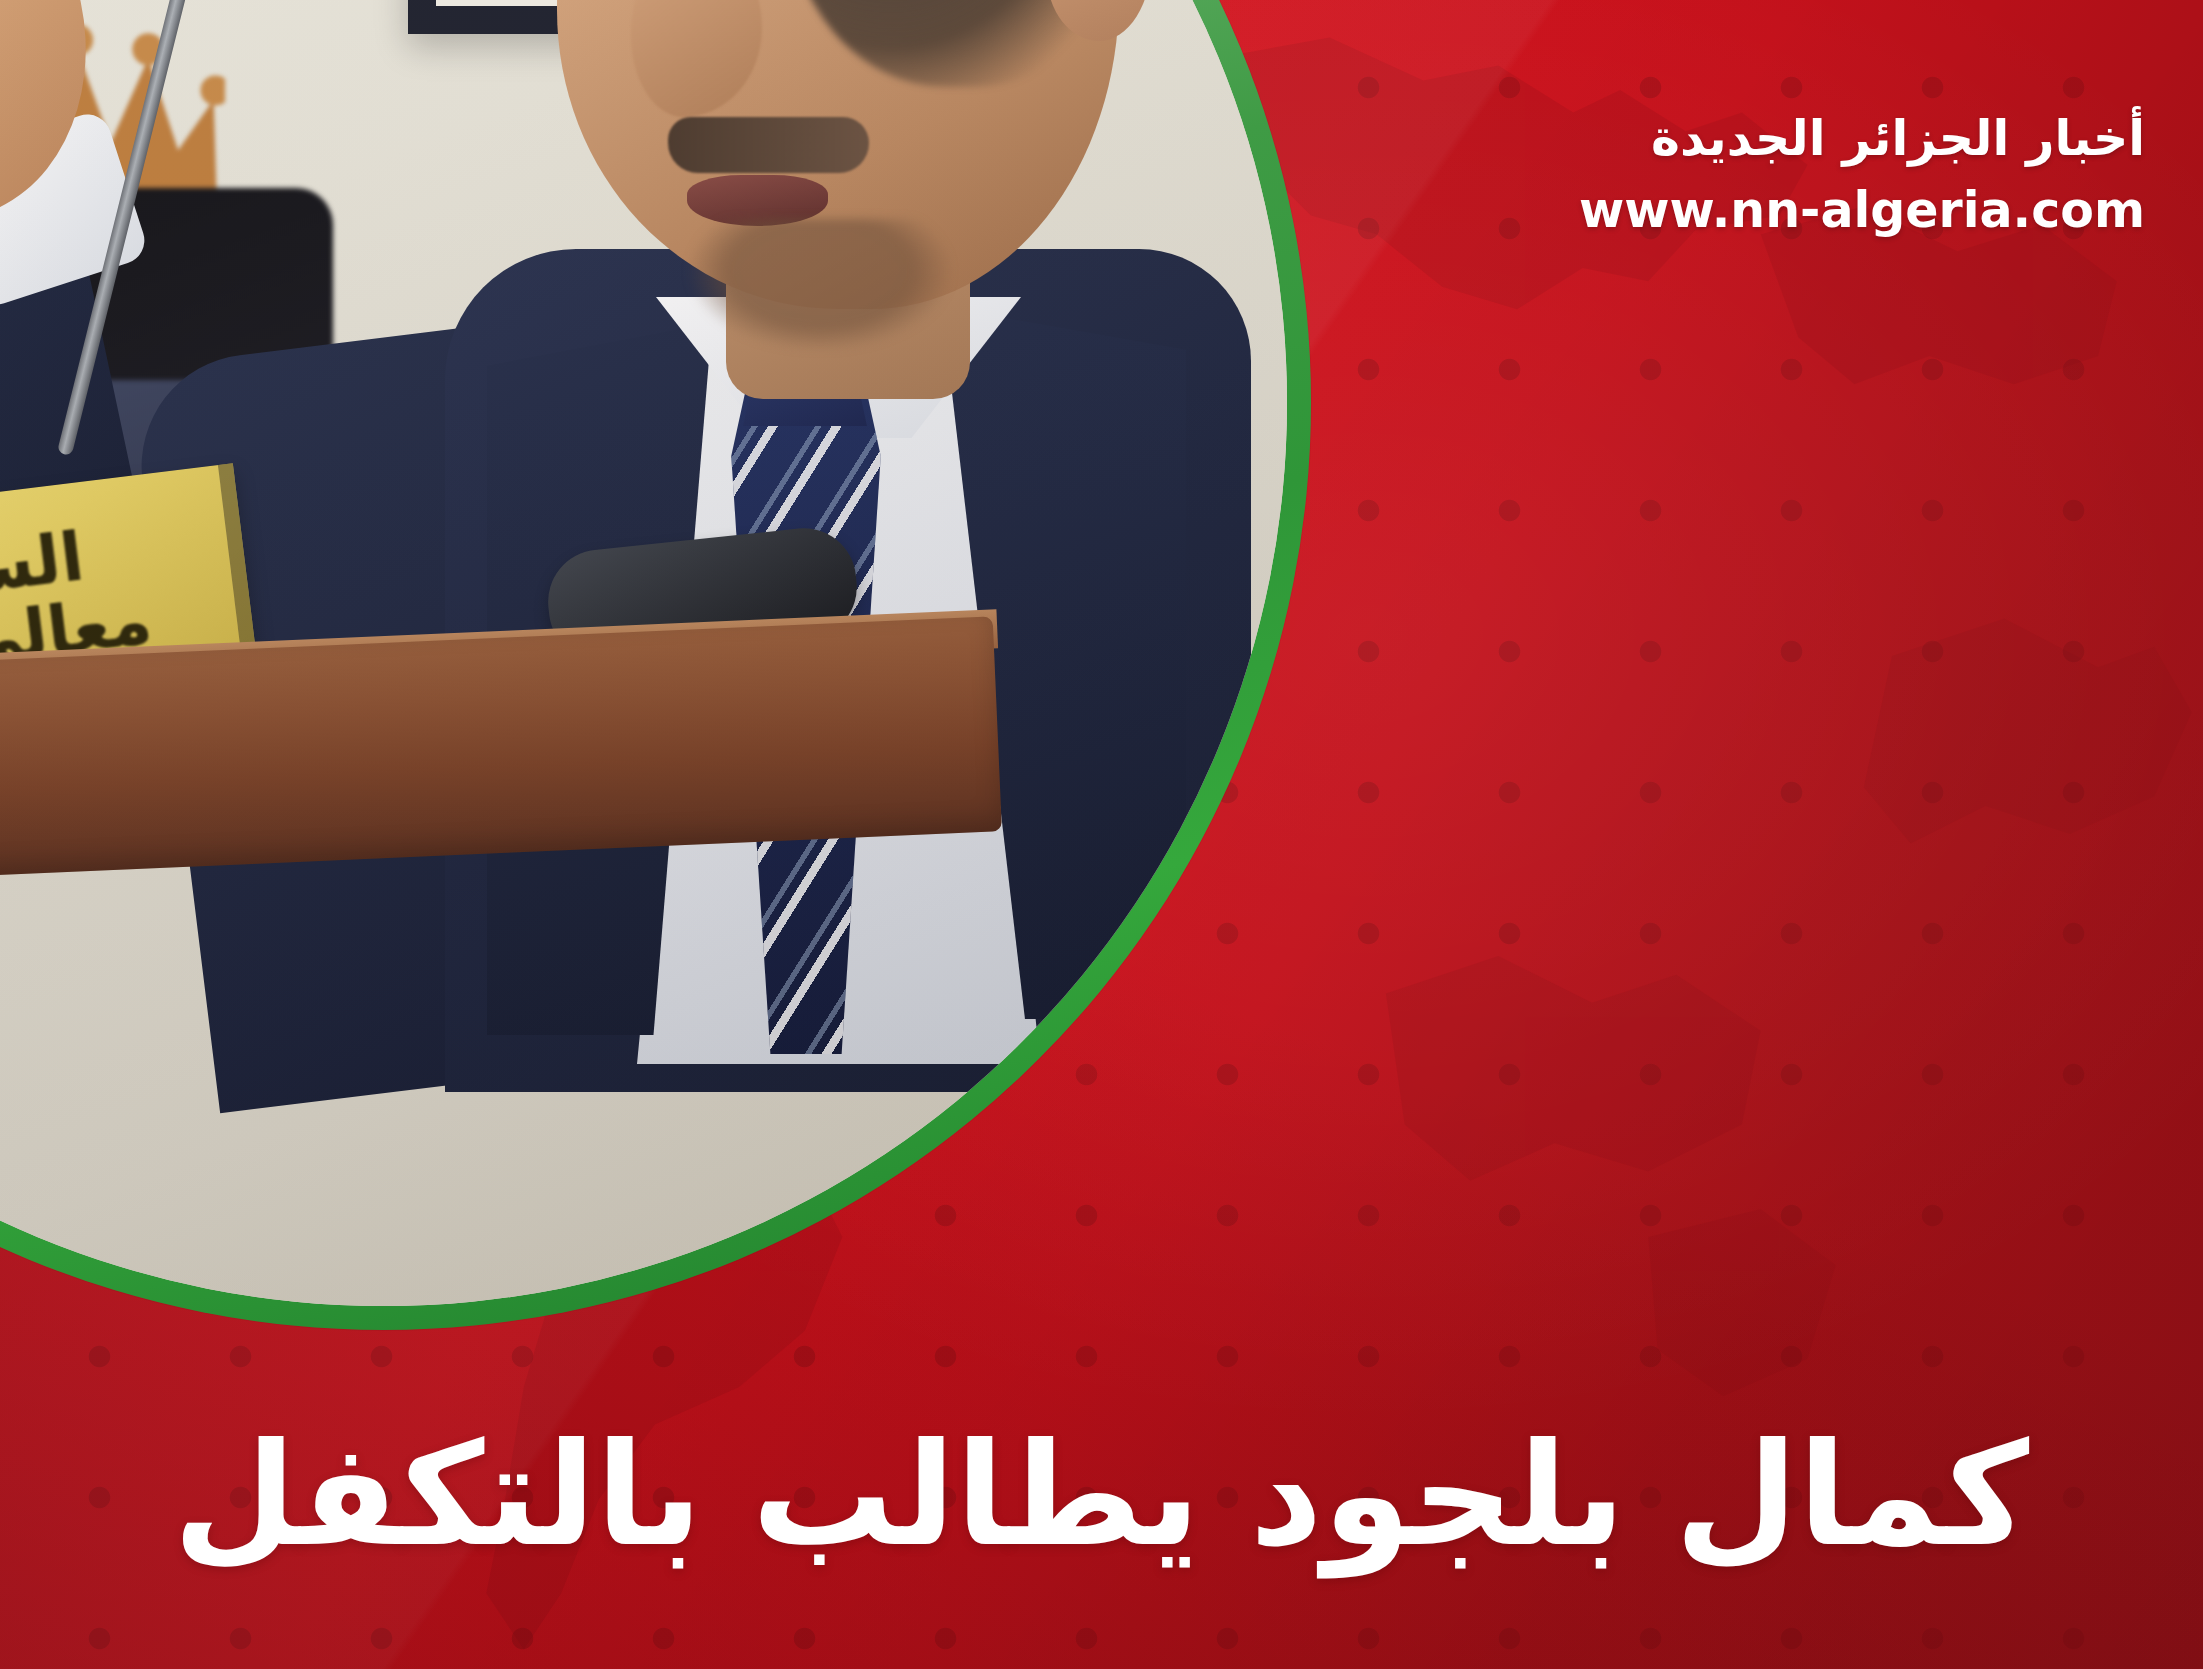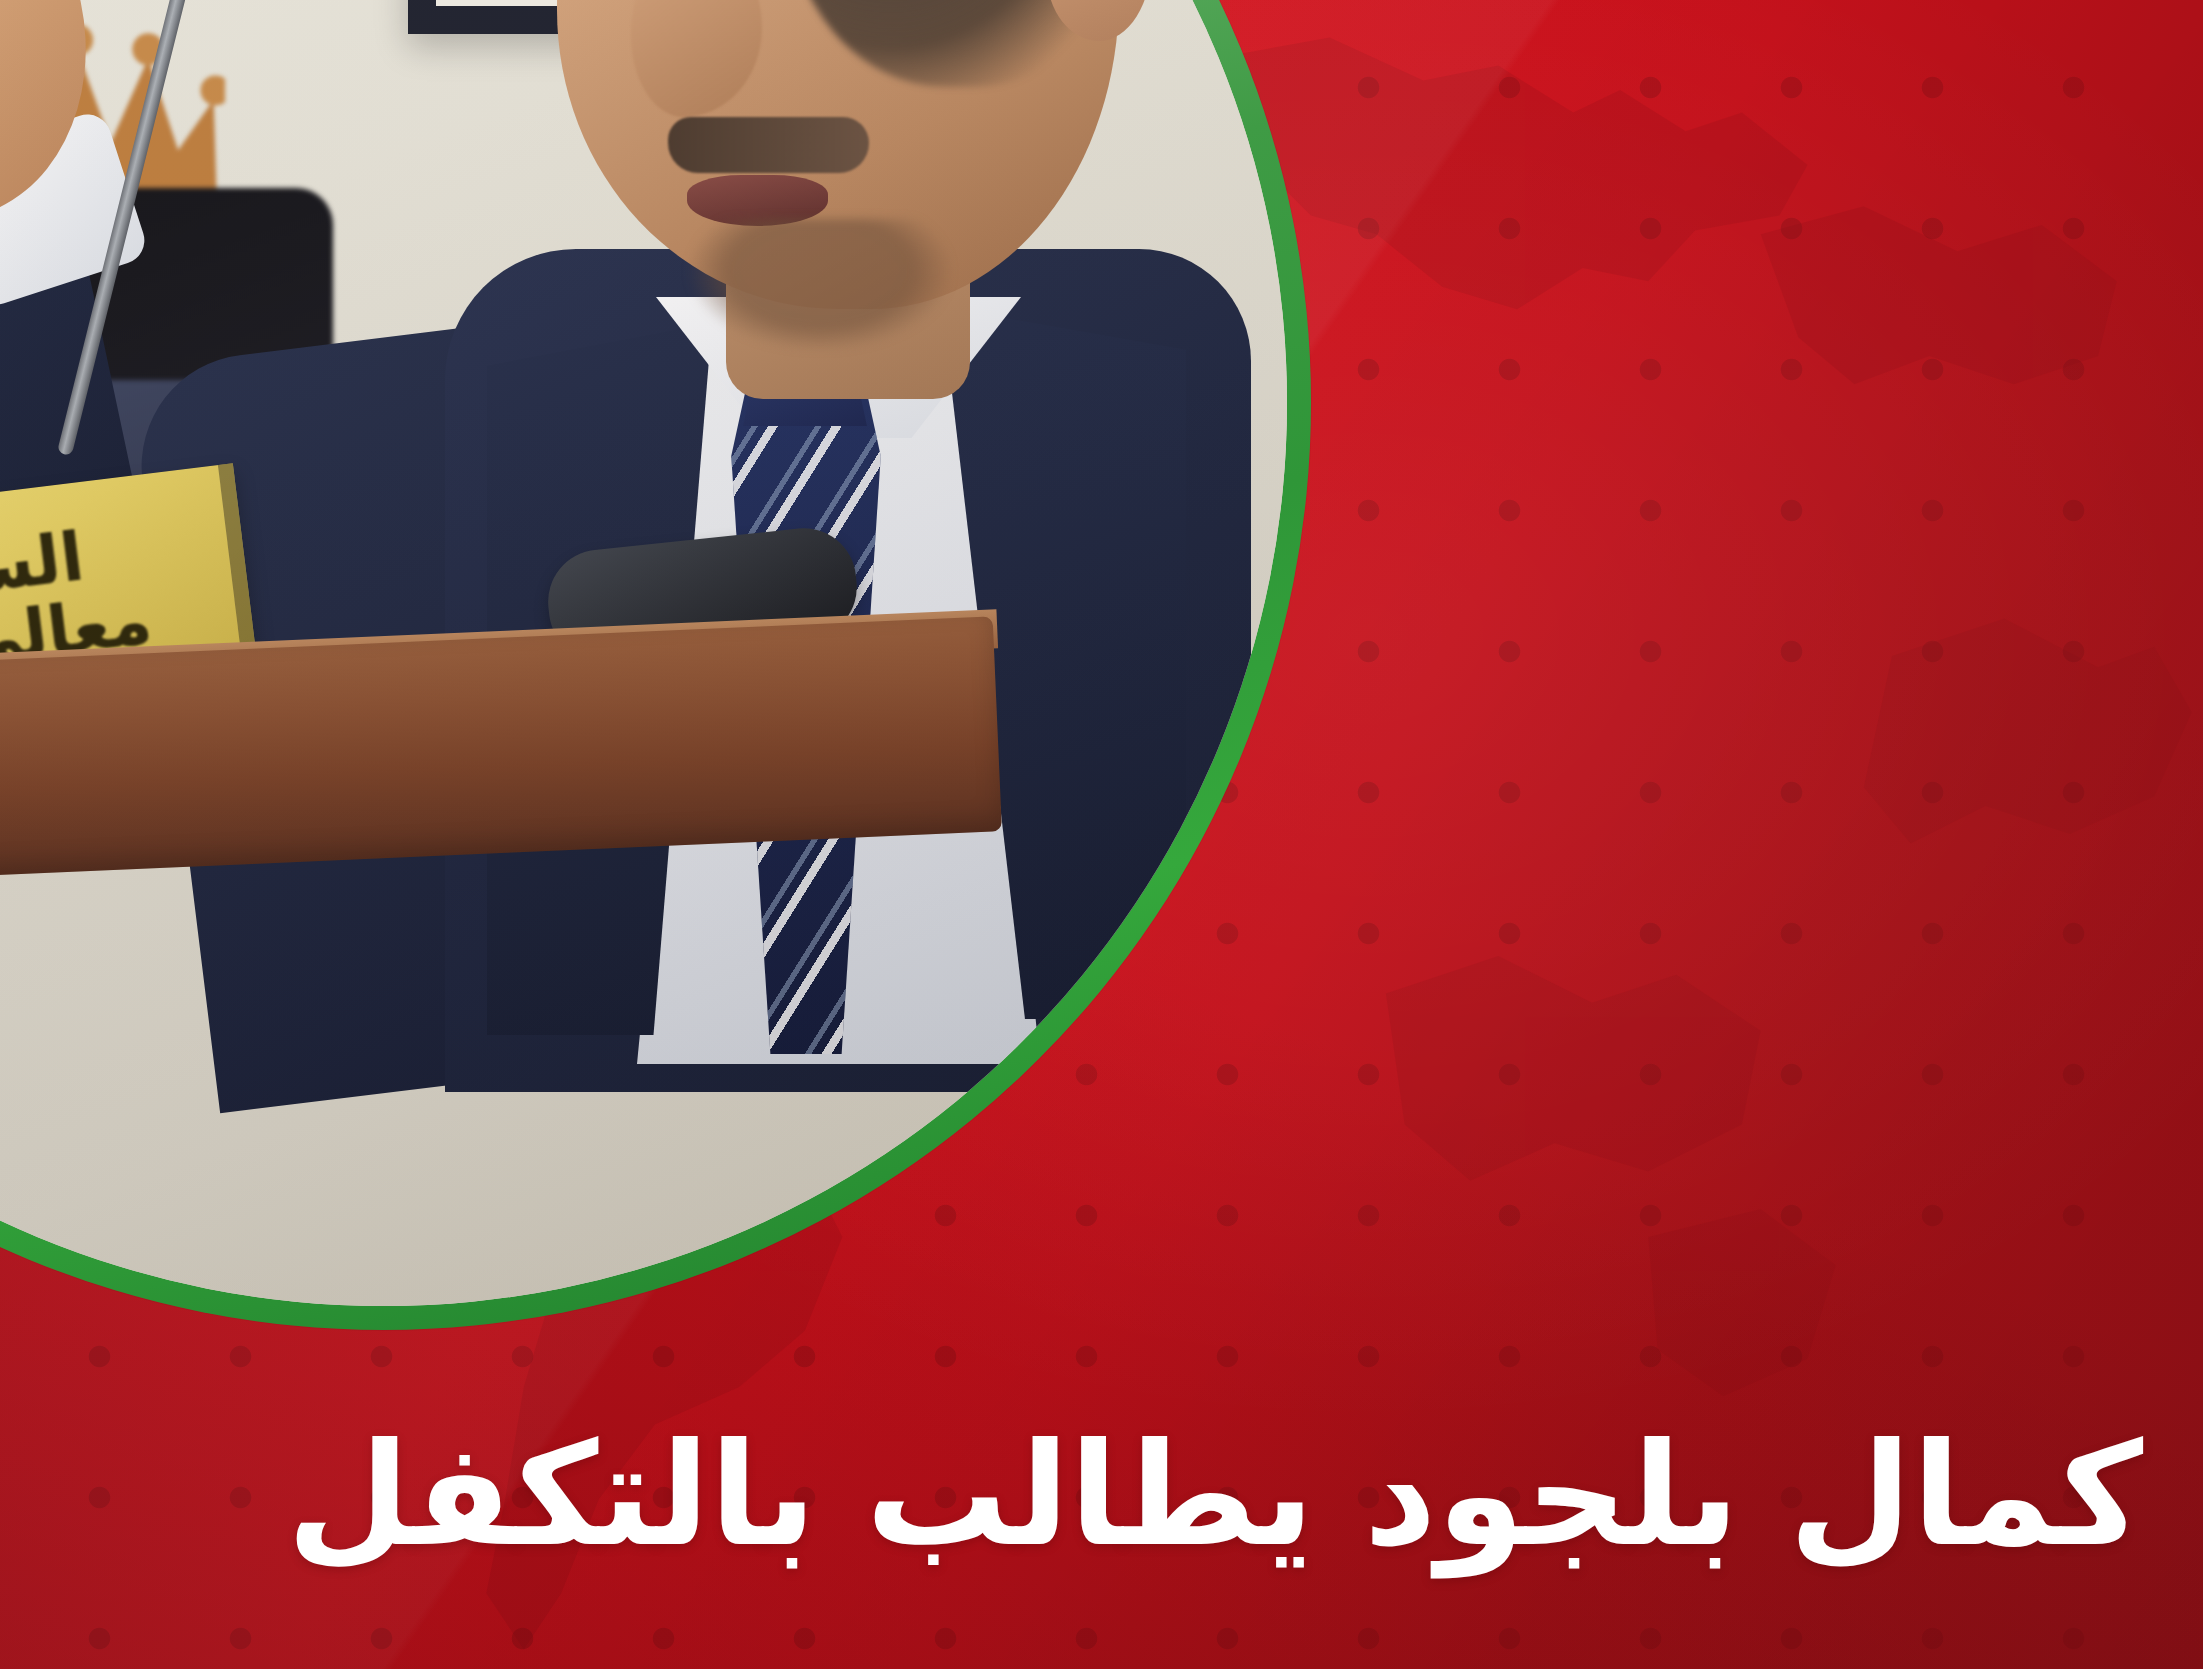--- a/index.html
+++ b/index.html
@@ -263,21 +263,21 @@
     line-height:1.15;margin:0 0 17px 0;direction:rtl;
   }
   .brand-url{
     font-size:49px;font-weight:700;direction:ltr;unicode-bidi:isolate;
     line-height:1.1;margin:0;
   }
 
   
   .headline{
     position:absolute;left:0;right:0;bottom:82px;
-    text-align:right;color:#ffffff;direction:rtl;
+    text-align:center;color:#ffffff;direction:rtl;
     padding:0 60px;
   }
   .hl-line{
     display:block;
     font-family:"DejaVu Sans","Liberation Sans",sans-serif;
     font-weight:700;
     font-size:142px;
     line-height:1.30;
     letter-spacing:-0.9px;
     text-shadow:0 2.8px 9.4px rgba(80,0,6,.28);
@@ -376,19 +376,23 @@
 
         <div class="phone"></div>
         <div class="desk-edge"></div>
         <div class="desk"></div>
 
         <div class="photo-tint"></div>
       </div>
     </div>
   </div>
 
+  <div class="brand">
+    <div class="brand-name">أخبار الجزائر الجديدة</div>
+    <div class="brand-url">www.nn-algeria.com</div>
+  </div>
 
   <div class="headline">
     <span class="hl-line">كمال بلجود يطالب بالتكفل</span>
   </div>
 
 </div>
 
 
 </body></html>

